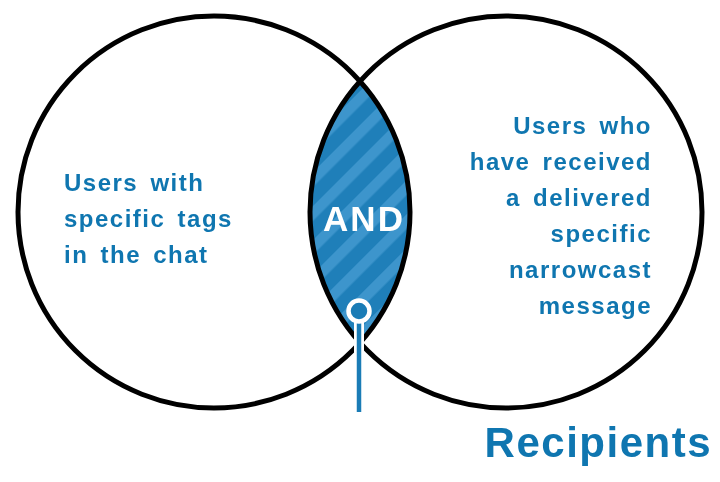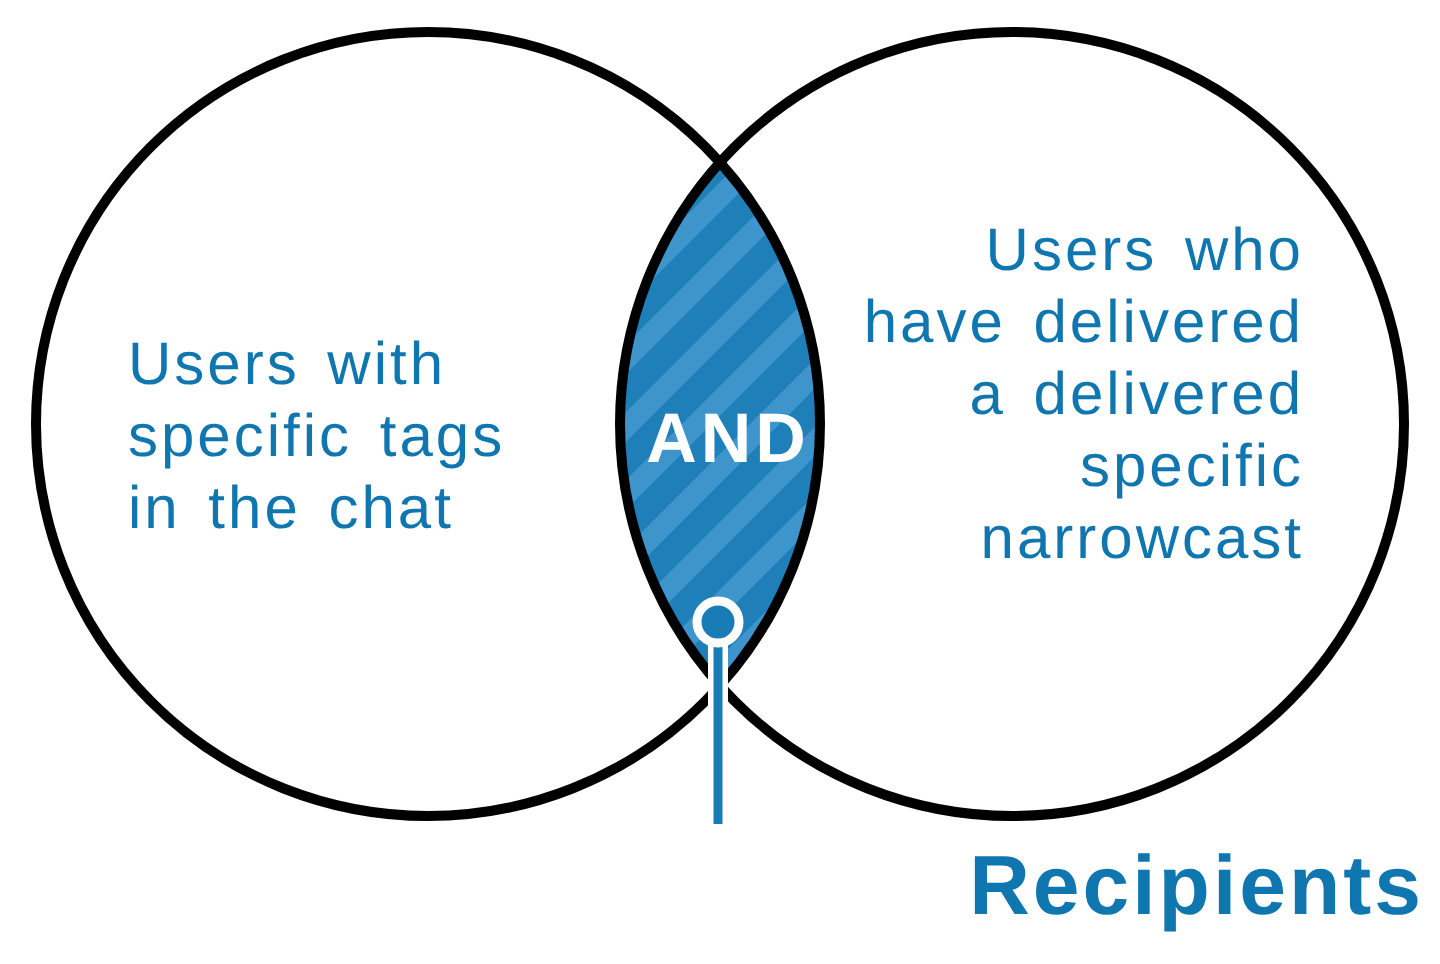--- a/index.html
+++ b/index.html
@@ -15,22 +15,22 @@
     overflow: hidden;
     font-family: "Liberation Sans", "DejaVu Sans", sans-serif;
   }
   .stage svg {
     position: absolute;
     top: 0;
     left: 0;
   }
   .label {
     position: absolute;
-    font-weight: normal;
-    font-size: 30px;
+    font-weight: bold;
+    font-size: 24px;
     line-height: 36px;
     letter-spacing: 1.5px;
     word-spacing: 4px;
     color: var(--text-blue, #0f76b0);
   }
   .label-left {
     left: 64px;
     top: 165px;
     text-align: left;
   }
@@ -83,21 +83,22 @@
   </svg>
 
   <div class="label label-left">
     <div>Users with</div>
     <div>specific tags</div>
     <div>in the chat</div>
   </div>
 
   <div class="label label-right">
     <div>Users who</div>
-    <div>have delivered</div>
+    <div>have received</div>
     <div>a delivered</div>
     <div>specific</div>
     <div>narrowcast</div>
+    <div>message</div>
   </div>
 
   <div class="recipients">Recipients</div>
 
 </div>
 
 </body></html>

